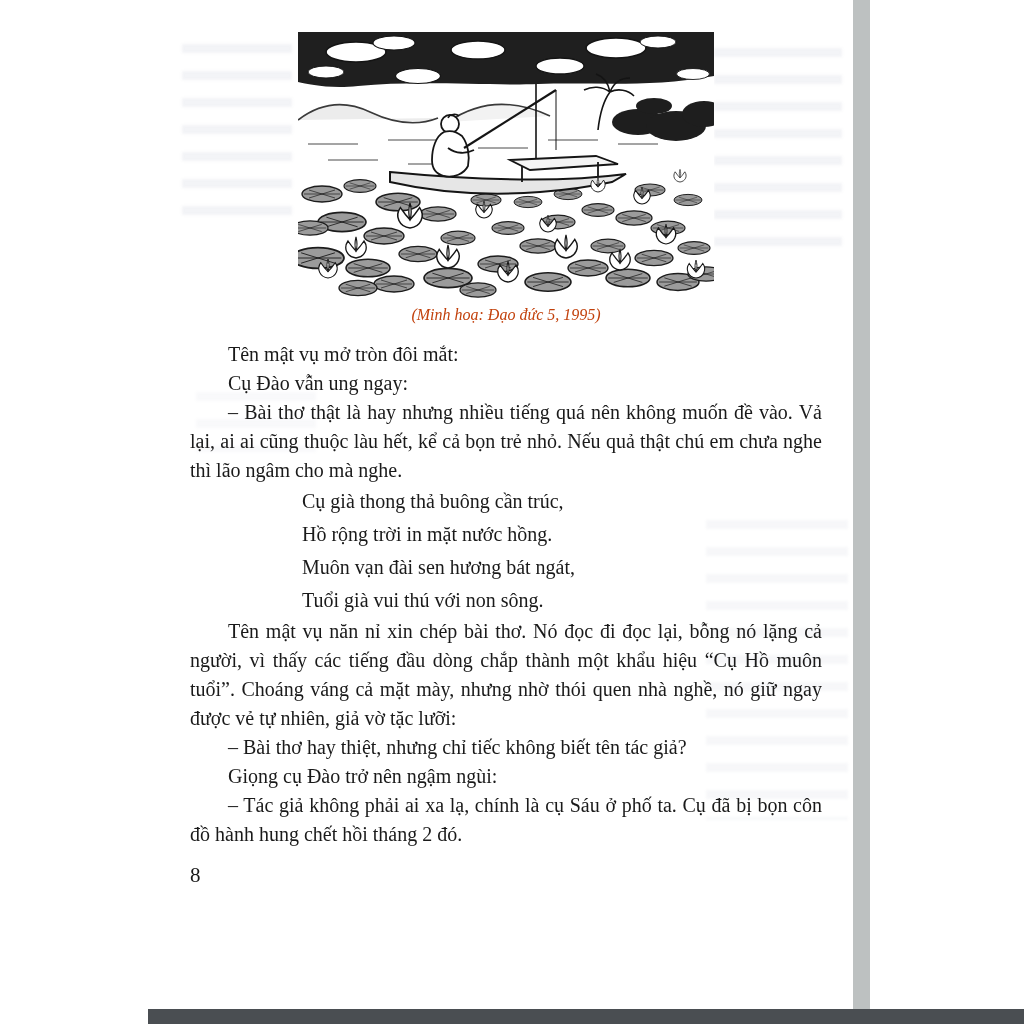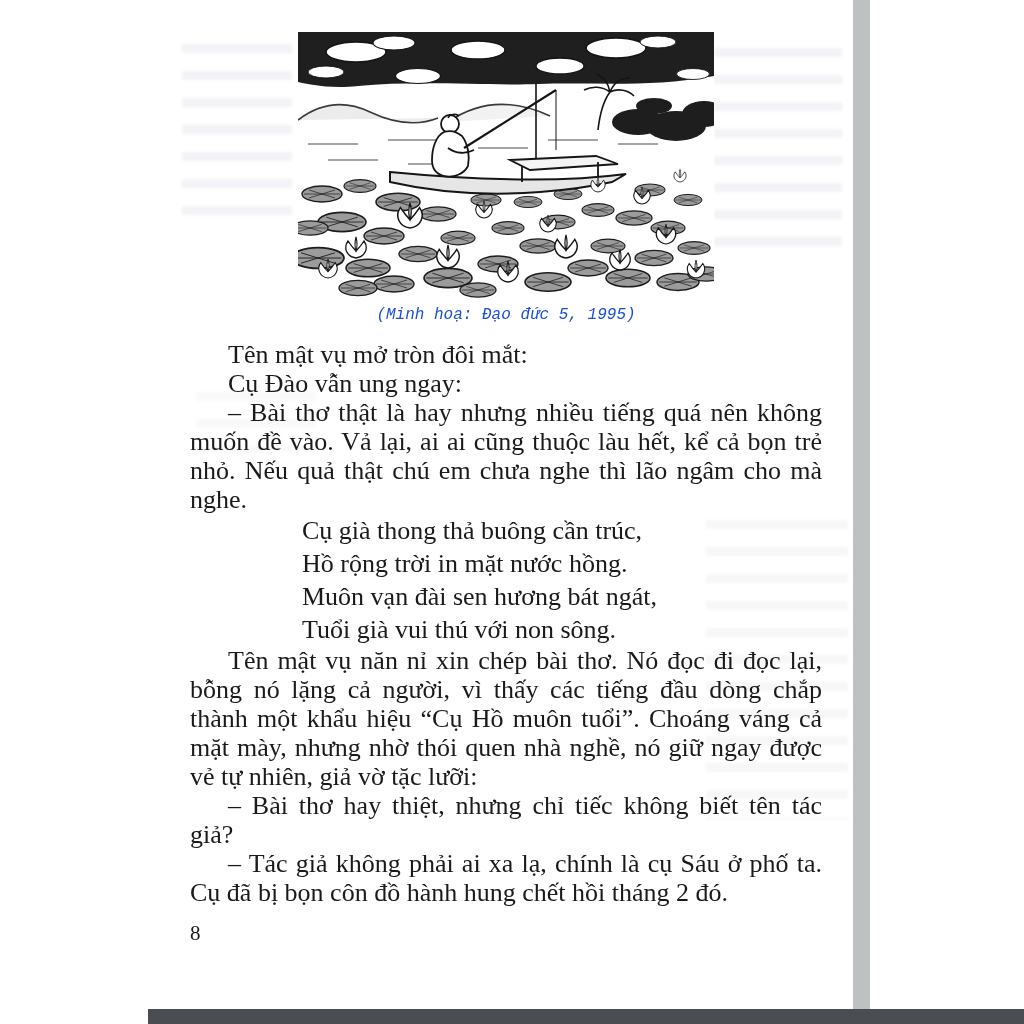--- a/index.html
+++ b/index.html
@@ -28,27 +28,27 @@
   }
   .b1 { left:182px; top:44px;  width:110px; height:188px; }
   .b2 { left:714px; top:48px;  width:128px; height:198px; }
   .b3 { left:706px; top:520px; width:142px; height:300px; opacity:.32; }
   .b4 { left:196px; top:392px; width:120px; height:60px;  opacity:.25; }
 
   .content { position: absolute; left: 190px; top: 32px; width: 632px; z-index: 2; }
   .figure  { width: 416px; margin: 0 auto; }
   .caption {
     text-align: center;
-    font-family: Liberation Mono, monospace;
+    font-family: Liberation Serif, serif;
     font-style: italic;
     font-size: 16px;
-    color: #1d4ed8;
+    color: #c2410c;
     margin-top: 4px;
   }
-  .body-text { margin-top: 16px; font-size: 26px; line-height: 29px; }
+  .body-text { margin-top: 16px; font-size: 20px; line-height: 29px; }
   .para  { text-align: justify; text-indent: 38px; }
   .verse { margin-left: 112px; line-height: 33px; }
   .page-number { margin-top: 14px; font-size: 21px; }
 </style>
 </head>
 <body>
 
 <div class="scan-strip" style="background: rgb(189, 193, 193);"></div>
 <div class="bottom-bar" style="background: rgb(74, 78, 82);"></div>
 <div class="bleed b1"></div>
@@ -181,17 +181,18 @@
   <div class="body-text">
       <div class="para">Tên mật vụ mở tròn đôi mắt:</div>
       <div class="para">Cụ Đào vẫn ung ngay:</div>
       <div class="para">– Bài thơ thật là hay nhưng nhiều tiếng quá nên không muốn đề vào. Vả lại, ai ai cũng thuộc làu hết, kể cả bọn trẻ nhỏ. Nếu quả thật chú em chưa nghe thì lão ngâm cho mà nghe.</div>
       <div class="verse">Cụ già thong thả buông cần trúc,</div>
       <div class="verse">Hồ rộng trời in mặt nước hồng.</div>
       <div class="verse">Muôn vạn đài sen hương bát ngát,</div>
       <div class="verse">Tuổi già vui thú với non sông.</div>
       <div class="para">Tên mật vụ năn nỉ xin chép bài thơ. Nó đọc đi đọc lại, bỗng nó lặng cả người, vì thấy các tiếng đầu dòng chắp thành một khẩu hiệu “Cụ Hồ muôn tuổi”. Choáng váng cả mặt mày, nhưng nhờ thói quen nhà nghề, nó giữ ngay được vẻ tự nhiên, giả vờ tặc lưỡi:</div>
       <div class="para">– Bài thơ hay thiệt, nhưng chỉ tiếc không biết tên tác giả?</div>
+      <div class="para">Giọng cụ Đào trở nên ngậm ngùi:</div>
       <div class="para">– Tác giả không phải ai xa lạ, chính là cụ Sáu ở phố ta. Cụ đã bị bọn côn đồ hành hung chết hồi tháng 2 đó.</div>
     </div>
 
   <div class="page-number">8</div>
 </div>
 
 </body></html>

